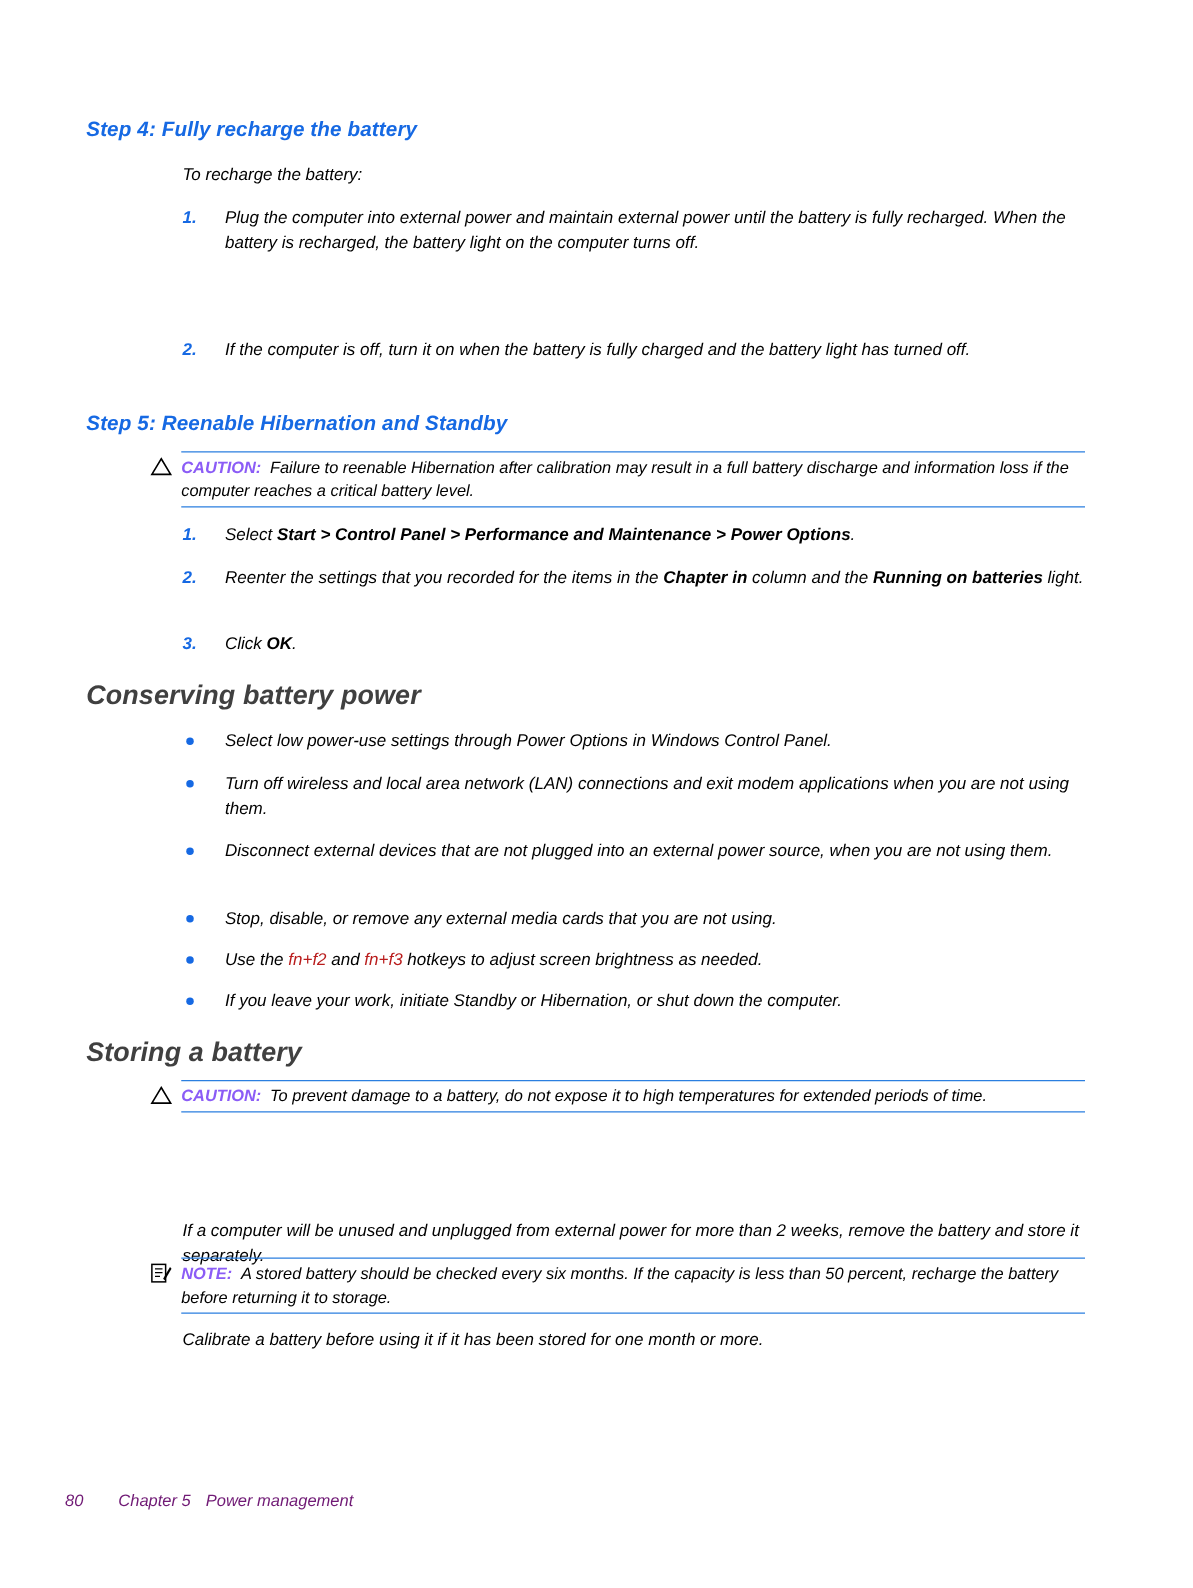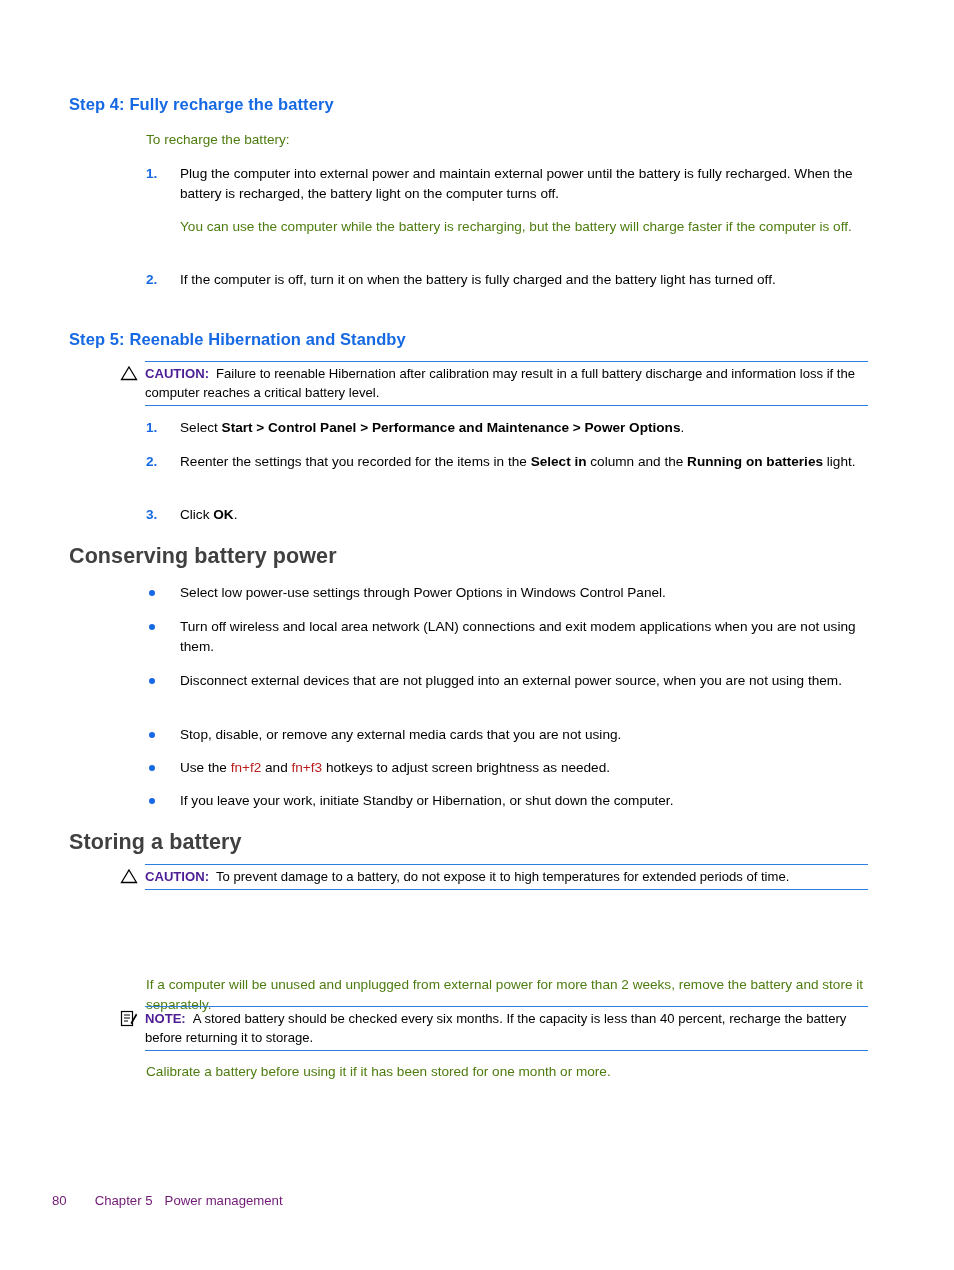--- a/index.html
+++ b/index.html
@@ -14,20 +14,21 @@
     color: #000000;
     position: relative;
     overflow: hidden;
   }
   .page {
     position: relative;
     width: 954px;
     height: 1256px;
     box-sizing: border-box;
     padding: 0;
+    font-style: italic;
   }
 
   
   .h2 {
     position: absolute;
     left: 69px;
     font-size: 16.5px;
     font-weight: bold;
     color: #1669e3;
     letter-spacing: 0.1px;
@@ -43,21 +44,21 @@
     white-space: nowrap;
   }
 
   
   .para {
     position: absolute;
     left: 146px;
     width: 722px;
     font-size: 13.6px;
     line-height: 19.6px;
-    color: #4d7c0f;
+    color: #000000;
   }
   .para.indent {
     left: 180px;
     width: 688px;
   }
 
   
   .li {
     position: absolute;
     left: 146px;
@@ -107,21 +108,21 @@
     padding: 2px 0 3px 25px;
   }
   .admon .admon-icon {
     position: absolute;
     left: 0px;
     top: 3px;
     width: 20px;
     height: 17px;
   }
   .admon .admon-label {
-    color: #4c1d95;
+    color: #8b5cf6;
     font-weight: bold;
     margin-right: 7px;
   }
 
   
   .hotkey { color: #b91c1c; }
 
   b, .b { font-weight: bold; }
 
   
@@ -143,21 +144,20 @@
 
   <div class="h2" style="top:95px;">Step 4: Fully recharge the battery</div>
 
   <div class="para" style="top:130px;">To recharge the battery:</div>
 
   <div class="li" style="top:164px;">
     <span class="marker">1.</span>
     <span class="li-text">Plug the computer into external power and maintain external power until the battery is fully recharged. When the battery is recharged, the battery light on the computer turns off.</span>
   </div>
 
-  <div class="para indent" style="top:217px;">You can use the computer while the battery is recharging, but the battery will charge faster if the computer is off.</div>
 
   <div class="li" style="top:270px;">
     <span class="marker">2.</span>
     <span class="li-text">If the computer is off, turn it on when the battery is fully charged and the battery light has turned off.</span>
   </div>
 
   <div class="h2" style="top:330px;">Step 5: Reenable Hibernation and Standby</div>
 
   <div class="admon" style="top:361px;">
     <div class="rule"></div>
@@ -172,21 +172,21 @@
     <div class="rule"></div>
   </div>
 
   <div class="li" style="top:418px;">
     <span class="marker">1.</span>
     <span class="li-text"><span>Select </span><b>Start &gt; Control Panel &gt; Performance and Maintenance &gt; Power Options</b><span>.</span></span>
   </div>
 
   <div class="li" style="top:452px;">
     <span class="marker">2.</span>
-    <span class="li-text"><span>Reenter the settings that you recorded for the items in the </span><b>Select in</b><span> column and the </span><b>Running on batteries</b><span> light.</span></span>
+    <span class="li-text"><span>Reenter the settings that you recorded for the items in the </span><b>Chapter in</b><span> column and the </span><b>Running on batteries</b><span> light.</span></span>
   </div>
 
   <div class="li" style="top:505px;">
     <span class="marker">3.</span>
     <span class="li-text"><span>Click </span><b>OK</b><span>.</span></span>
   </div>
 
   <div class="h1" style="top:544px;">Conserving battery power</div>
 
   <div class="li" style="top:583px;">
@@ -242,21 +242,21 @@
     <div class="admon-body">
       <span class="admon-icon">
         <svg width="18" height="17" viewBox="0 0 18 17">
           <rect x="1.5" y="1.5" width="11" height="14" fill="none" stroke="#000000" stroke-width="1.2"></rect>
           <line x1="4" y1="5" x2="10" y2="5" stroke="#000000" stroke-width="1"></line>
           <line x1="4" y1="8" x2="10" y2="8" stroke="#000000" stroke-width="1"></line>
           <line x1="4" y1="11" x2="8" y2="11" stroke="#000000" stroke-width="1"></line>
           <polygon points="10.5,13 16,3.5 17.2,5 11.8,14.2" fill="#000000"></polygon>
         </svg>
       </span>
-      <span class="admon-label">NOTE:</span><span>A stored battery should be checked every six months. If the capacity is less than 40 percent, recharge the battery before returning it to storage.</span>
+      <span class="admon-label">NOTE:</span><span>A stored battery should be checked every six months. If the capacity is less than 50 percent, recharge the battery before returning it to storage.</span>
     </div>
     <div class="rule"></div>
   </div>
 
   <div class="para" style="top:1062px;">Calibrate a battery before using it if it has been stored for one month or more.</div>
 
   <div class="footer">
     <span class="fpage">80</span><span class="fchap">Chapter 5</span><span>Power management</span>
   </div>
 

